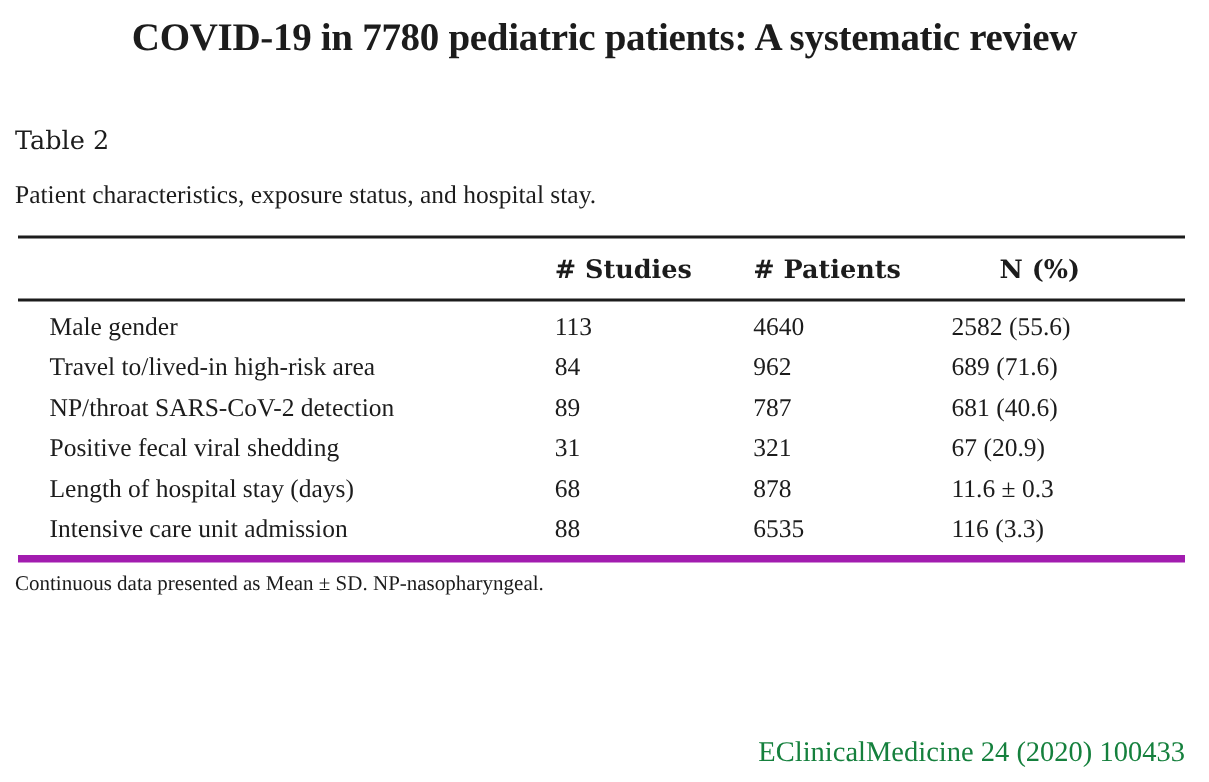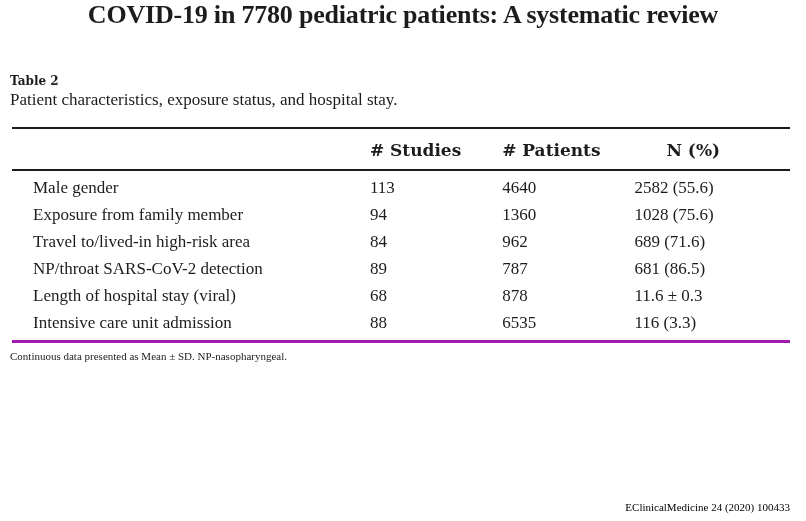--- a/index.html
+++ b/index.html
@@ -8,42 +8,43 @@
     font-family: "Liberation Serif", "DejaVu Serif", serif;
     color: #1c1c1c;
     position: relative;
     overflow: hidden;
   }
   .page-title {
     text-align: center;
     font-size: 26px;
     font-weight: 600;
     letter-spacing: -0.2px;
+    padding-top: 10px;
     font-stretch: condensed;
   }
   .table-wrap {
     margin: 0 14px 0 10px;
   }
   .table-label {
     margin-top: 44px;
-    font-size: 12px;
-    font-weight: bold;
+    font-size: 17px;
+    font-weight: normal;
     font-family: "DejaVu Serif", "Liberation Serif", serif;
   }
   .table-caption {
     font-size: 17px;
-    margin-top: 2px;
+    margin-top: 16px;
   }
   table {
     margin-top: 17px;
     margin-left: 2px;
     width: 778px;
     border-collapse: collapse;
     border-top: 2.5px solid #1c1c1c;
-    border-bottom: 3px solid #a21caf;
+    border-bottom: 5px solid #a21caf;
   }
   col.c-label    { width: 46%; }
   col.c-studies  { width: 17%; }
   col.c-patients { width: 17%; }
   col.c-npct     { width: 20%; }
   thead th {
     border-bottom: 2.5px solid #1c1c1c;
     text-align: left;
     font-size: 17px;
     font-weight: bold;
@@ -54,29 +55,29 @@
   tbody td {
     font-size: 17px;
     line-height: 18px;
     padding: 4.5px 0;
     white-space: nowrap;
   }
   tbody tr:first-child td { padding-top: 8px; margin-top: 48px; }
   tbody tr:last-child td  { padding-bottom: 8px; font-family: Liberation Serif, serif; }
   td.c1, th.h-label { padding-left: 21px; }
   .footnote {
-    font-size: 11px;
+    font-size: 14px;
     margin-top: 7px;
   }
   .citation {
     position: absolute;
     right: 16px;
     bottom: 8px;
-    font-size: 11px;
-    color: #000000;
+    font-size: 19px;
+    color: #15803d;
     text-decoration: none;
     cursor: pointer;
   }
 </style>
 </head>
 <body>
 
 <div class="page-title">COVID-19 in 7780 pediatric patients: A systematic review</div>
 
 <div class="table-wrap">
@@ -99,39 +100,39 @@
       </tr>
     </thead>
     <tbody>
       <tr>
         <td class="c1">Male gender</td>
         <td>113</td>
         <td>4640</td>
         <td>2582 (55.6)</td>
       </tr>
       <tr>
-        <td class="c1">Exposure from family member</td>
-        <td>94</td>
-        <td>1360</td>
-        <td>1028 (75.6)</td>
-      </tr>
-      <tr>
         <td class="c1">Travel to/lived-in high-risk area</td>
         <td>84</td>
         <td>962</td>
         <td>689 (71.6)</td>
       </tr>
       <tr>
         <td class="c1">NP/throat SARS-CoV-2 detection</td>
         <td>89</td>
         <td>787</td>
-        <td>681 (86.5)</td>
+        <td>681 (40.6)</td>
       </tr>
       <tr>
-        <td class="c1">Length of hospital stay (viral)</td>
+        <td class="c1">Positive fecal viral shedding</td>
+        <td>31</td>
+        <td>321</td>
+        <td>67 (20.9)</td>
+      </tr>
+      <tr>
+        <td class="c1">Length of hospital stay (days)</td>
         <td>68</td>
         <td>878</td>
         <td>11.6 ± 0.3</td>
       </tr>
       <tr>
         <td class="c1">Intensive care unit admission</td>
         <td>88</td>
         <td>6535</td>
         <td>116 (3.3)</td>
       </tr>

